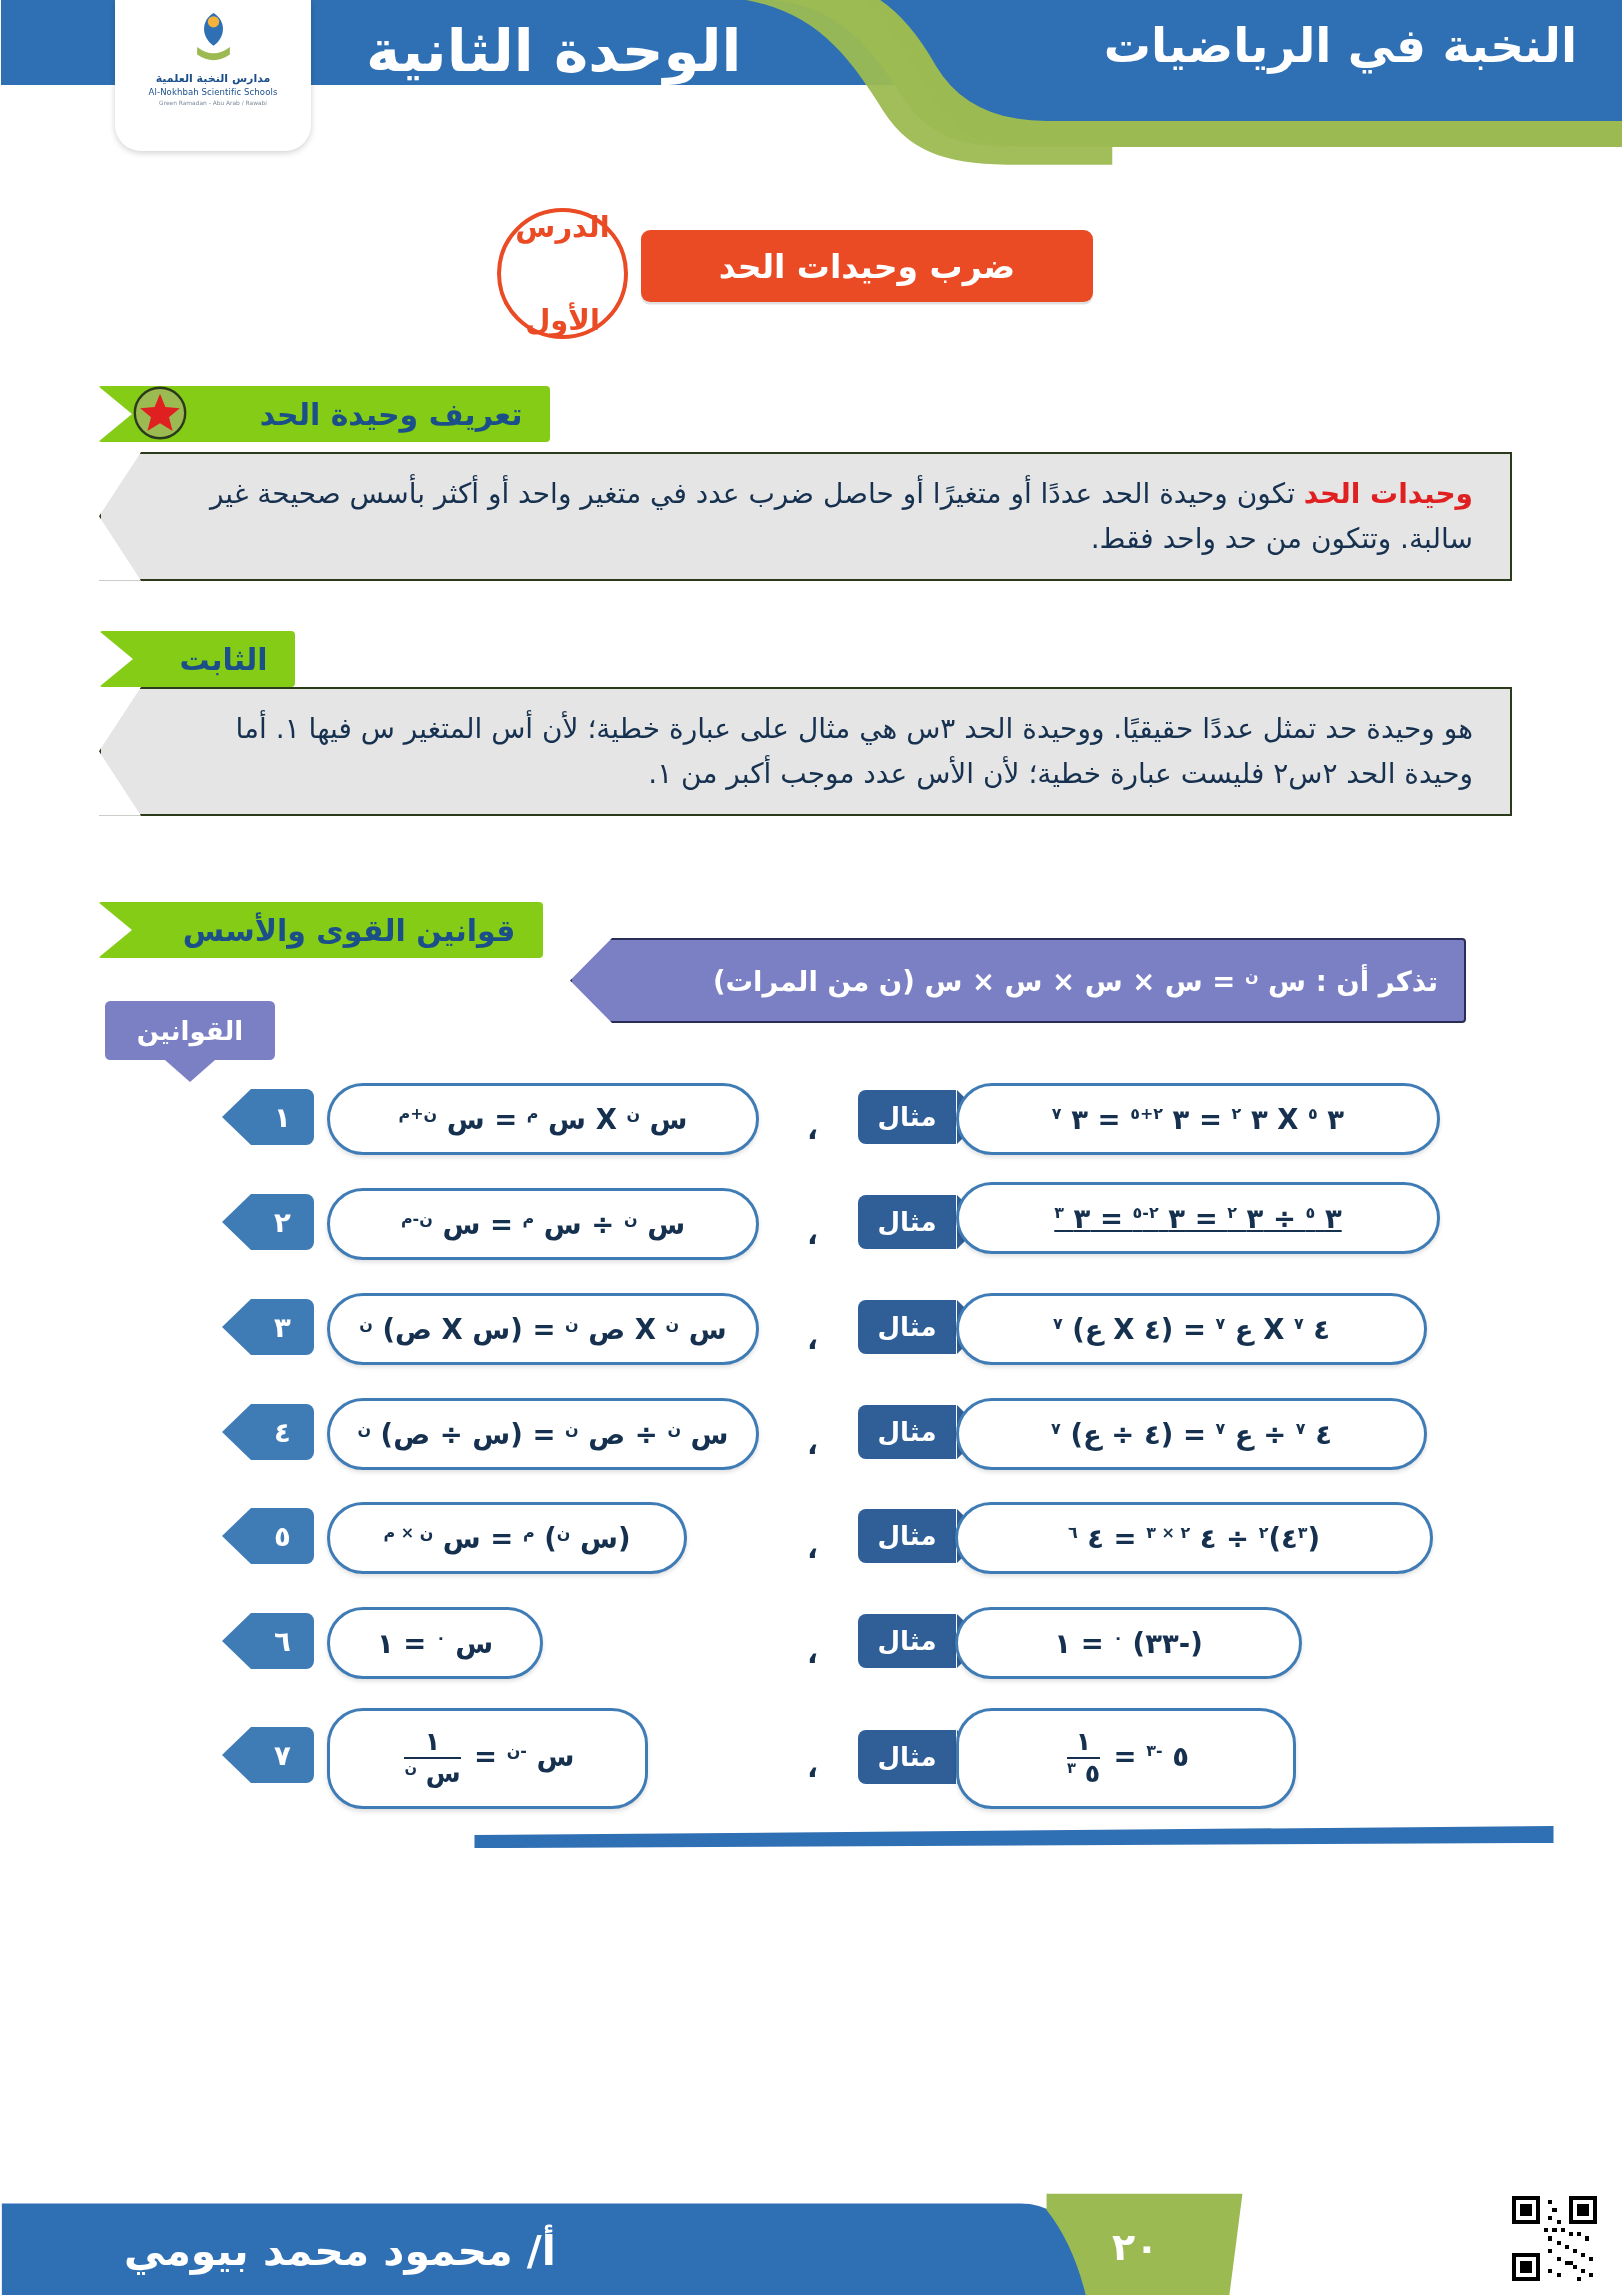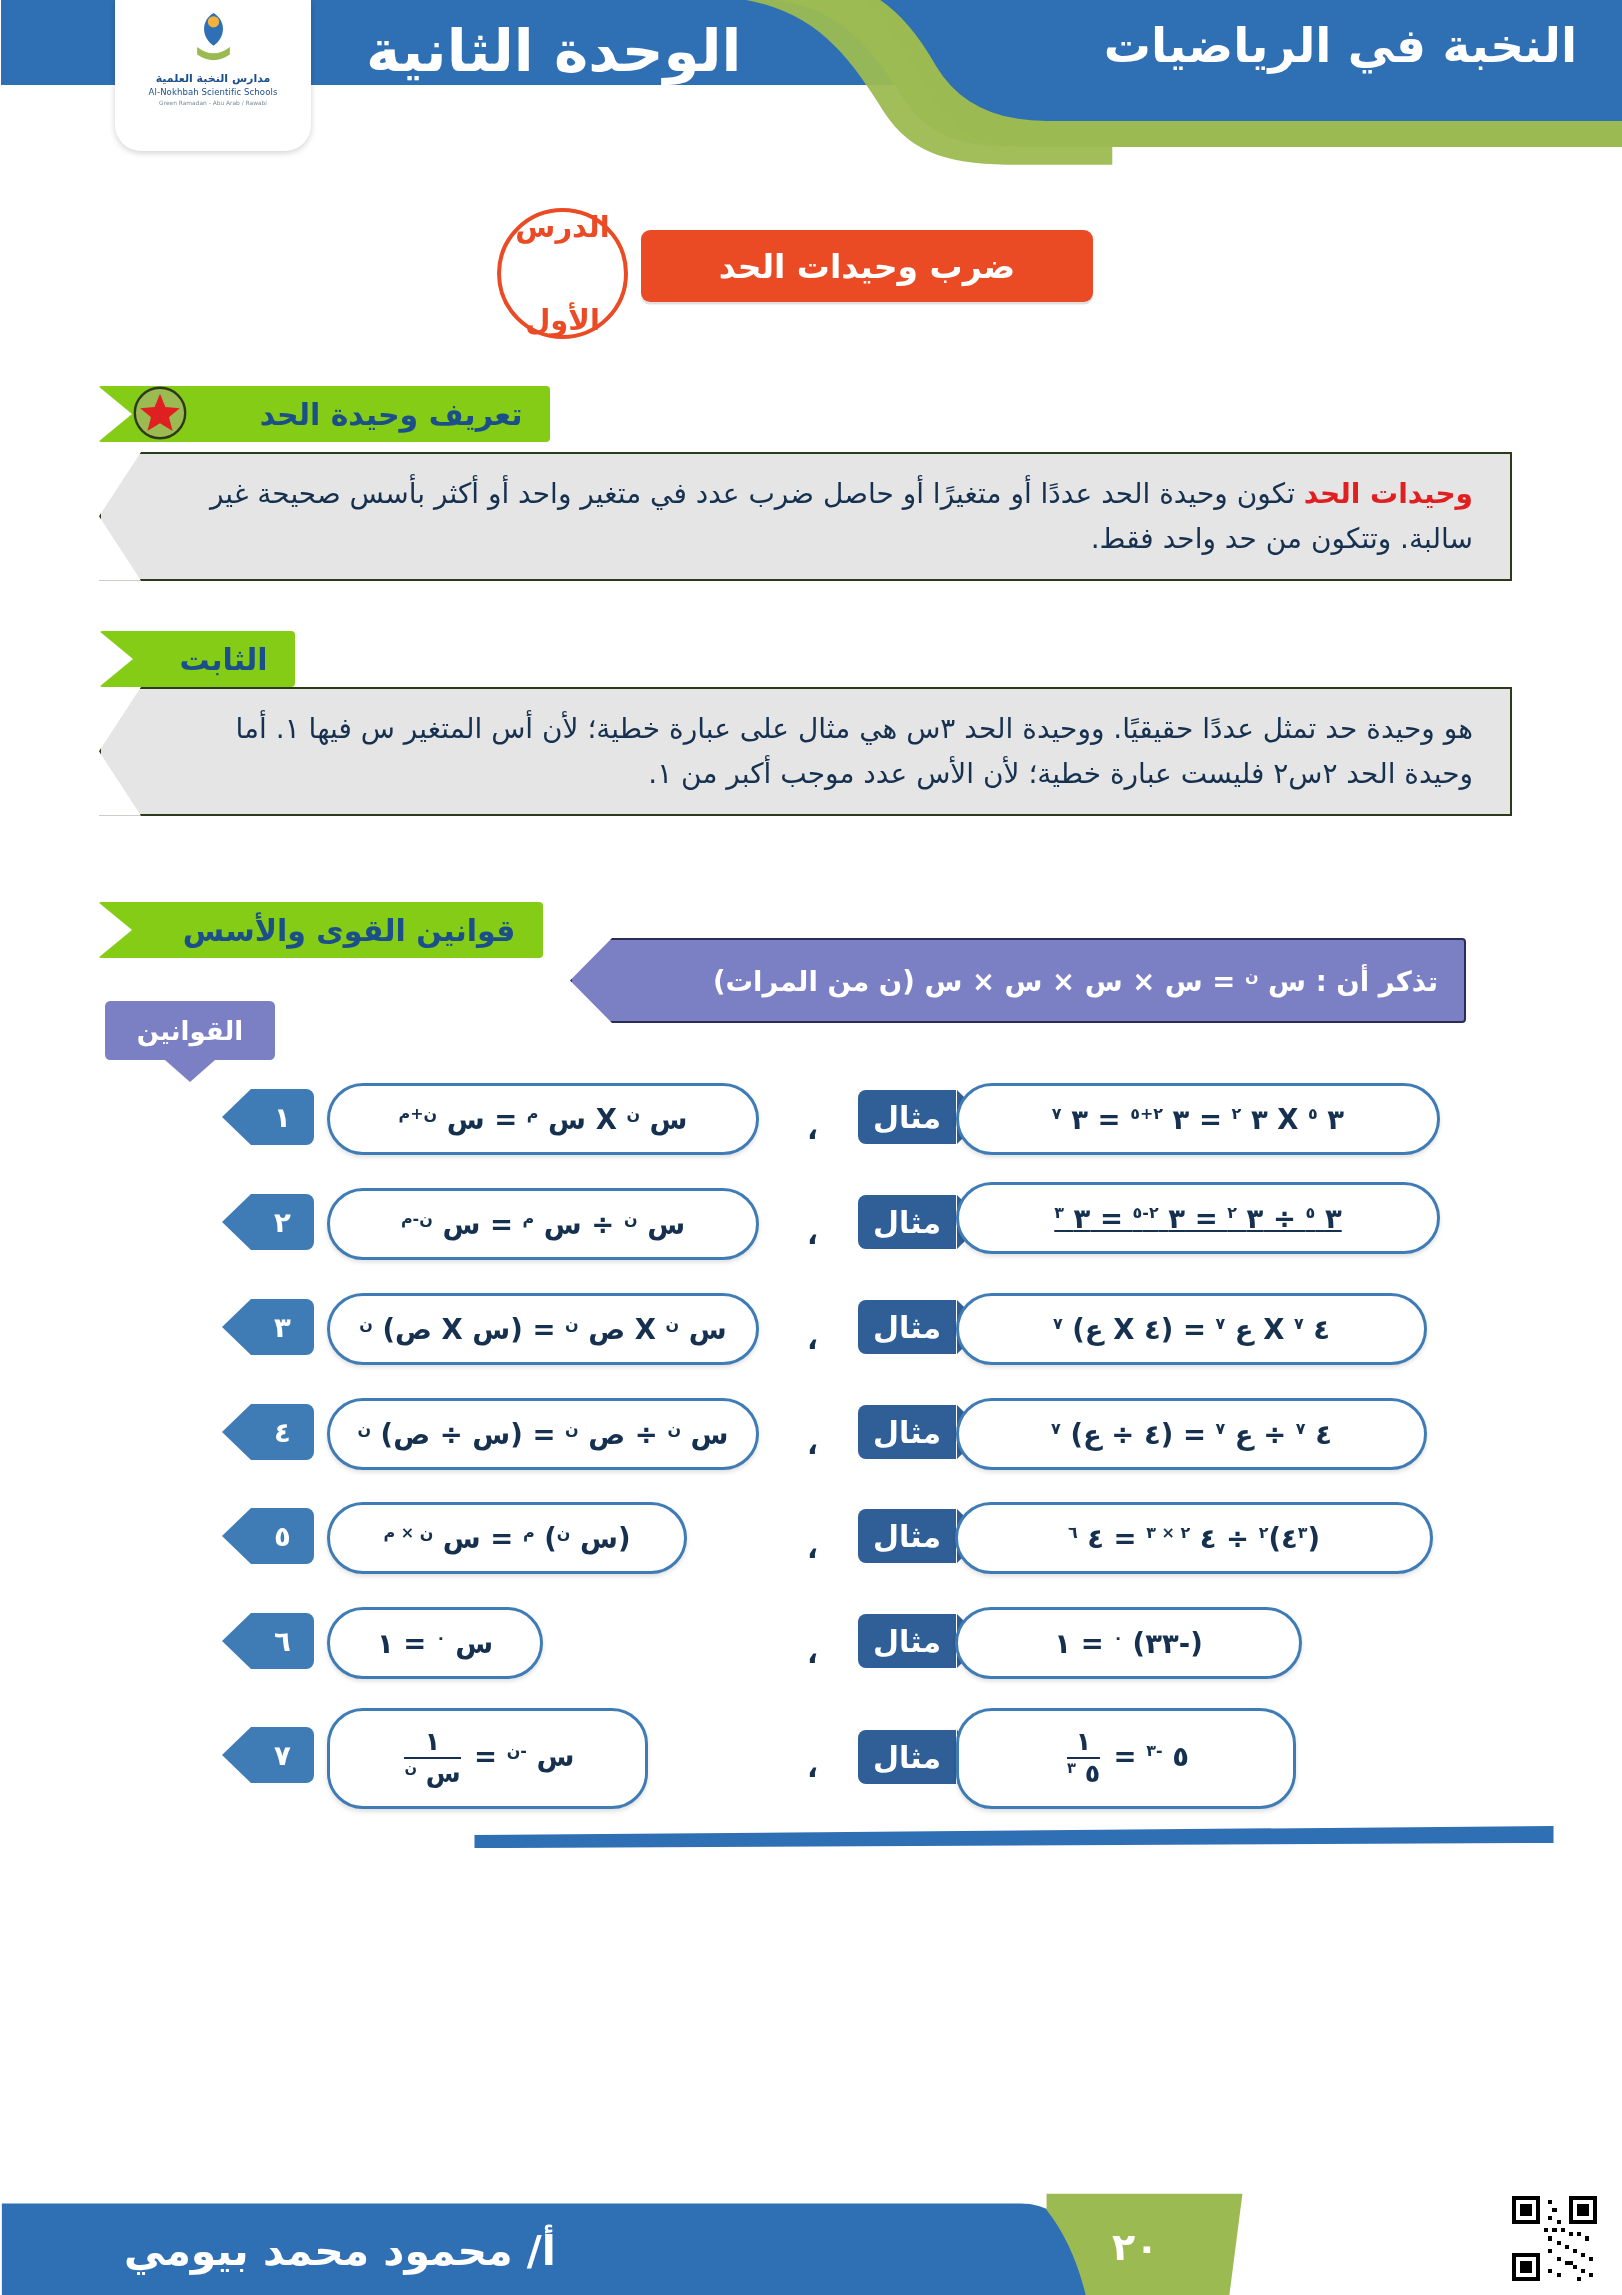--- a/index.html
+++ b/index.html
@@ -209,21 +209,21 @@
     left: -29px; top: 0;
     width: 0; height: 0;
     border-top: 28px solid transparent;
     border-bottom: 28px solid transparent;
     border-right: 29px solid #3f7cb6;
   }
   .ex-tag {
     position: absolute;
     background: #2f5f96;
     color: #ffffff;
-    font-size: 30px; font-weight: bold;
+    font-size: 26px; font-weight: bold;
     display: flex; align-items: center; justify-content: center;
     width: 98px; height: 54px;
     border-radius: 7.9px 0 0 7.9px;
   }
   .ex-tag::after {
     content: "";
     position: absolute;
     right: -27.5px; top: 0;
     width: 0; height: 0;
     border-top: 27px solid transparent;

